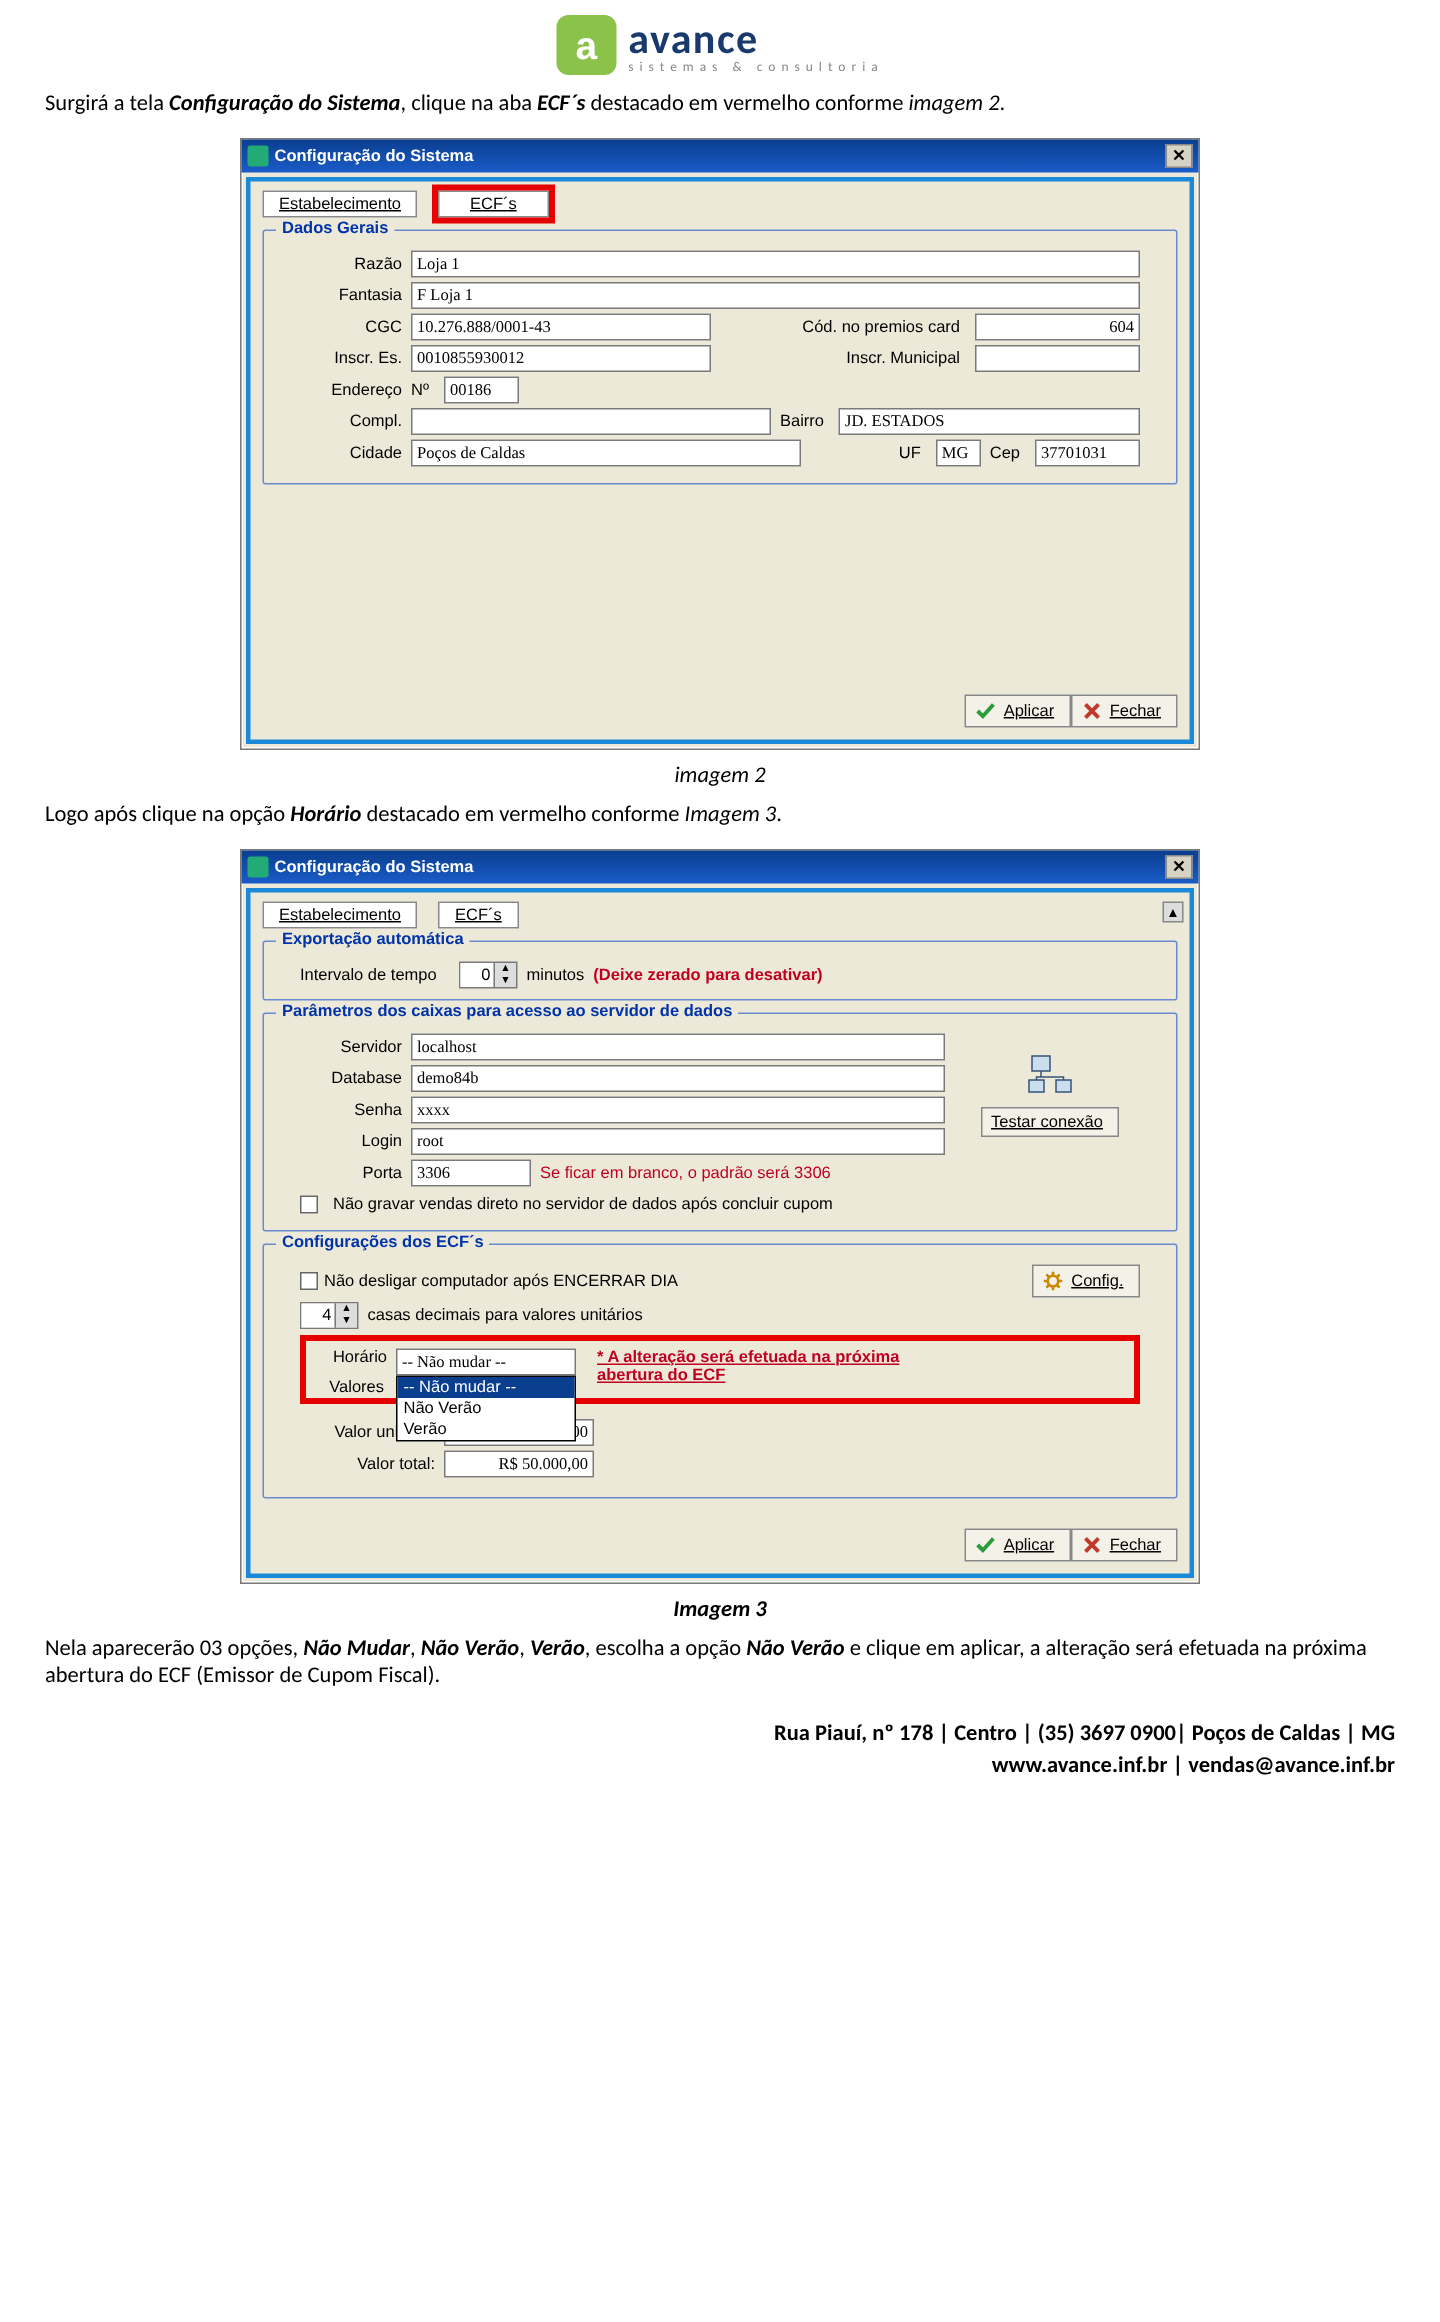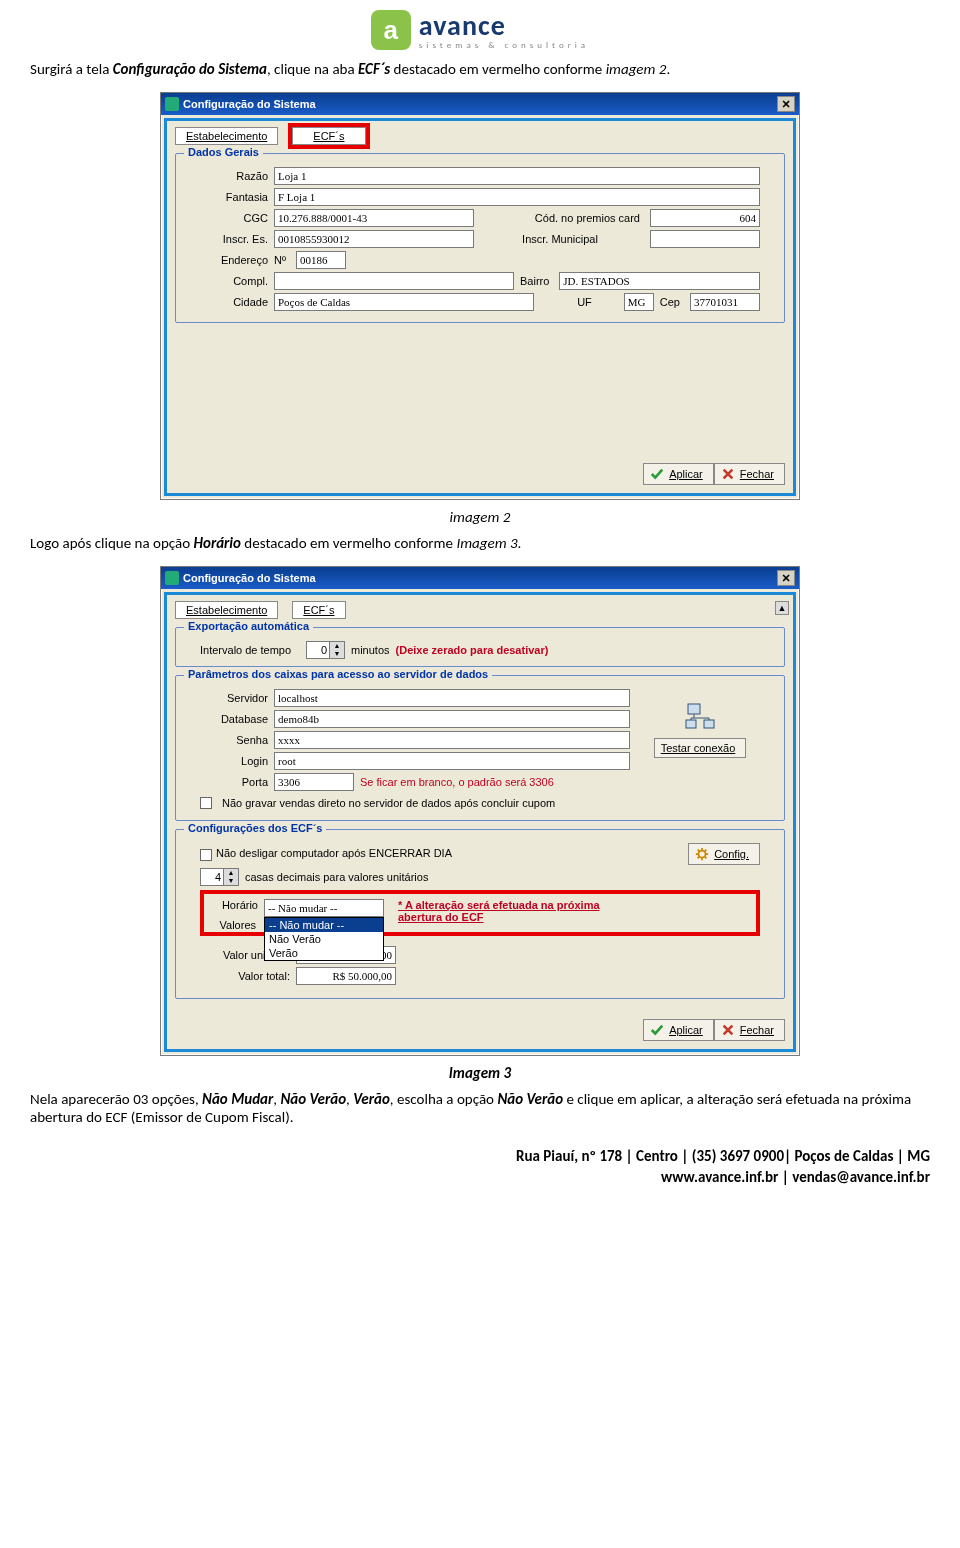--- a/index.html
+++ b/index.html
@@ -120,39 +120,39 @@
       </div>
       <div class="row">
         <div class="lbl">CGC</div>
         <input class="field" style="width: 200px;" value="10.276.888/0001-43">
         <div class="lbl-sm" style="flex:1;text-align:right">Cód. no premios card</div>
         <input class="field" style="width: 110px; text-align: right;" value="604">
       </div>
       <div class="row">
         <div class="lbl">Inscr. Es.</div>
         <input class="field" style="width: 200px;" value="0010855930012">
-        <div class="lbl-sm" style="flex:1;text-align:center">Inscr. Municipal</div>
+        <div class="lbl-sm" style="flex:1;text-align:right">Inscr. Municipal</div>
         <input class="field" style="width: 110px;" value="">
       </div>
       <div class="row">
         <div class="lbl">Endereço</div>
         <div class="lbl-sm">Nº</div>
         <input class="field" style="width: 50px;" value="00186">
       </div>
       <div class="row">
         <div class="lbl">Compl.</div>
         <input class="field" style="width: 240px;" value="">
         <div class="lbl-sm">Bairro</div>
         <input class="field" style="flex: 1 1 0%;" value="JD. ESTADOS">
       </div>
       <div class="row">
         <div class="lbl">Cidade</div>
         <input class="field" style="width: 260px;" value="Poços de Caldas">
         <div class="lbl-sm" style="flex:1;text-align:right">UF</div>
-        <input class="field" style="width: 30px; margin-left: 22px;" value="MG">
+        <input class="field" style="width: 30px;" value="MG">
         <div class="lbl-sm">Cep</div>
         <input class="field" style="width: 70px;" value="37701031">
       </div>
     </div>
     <div class="btn-row" style="margin-top:140px;">
       <div class="btn">
         <svg class="check-ic" viewBox="0 0 16 16">
             <path d="M2 8 L6 12 L14 3" stroke="#2a9d3a" stroke-width="3" fill="none"></path>
           </svg>
         <span><span class="u">Aplicar</span></span>

